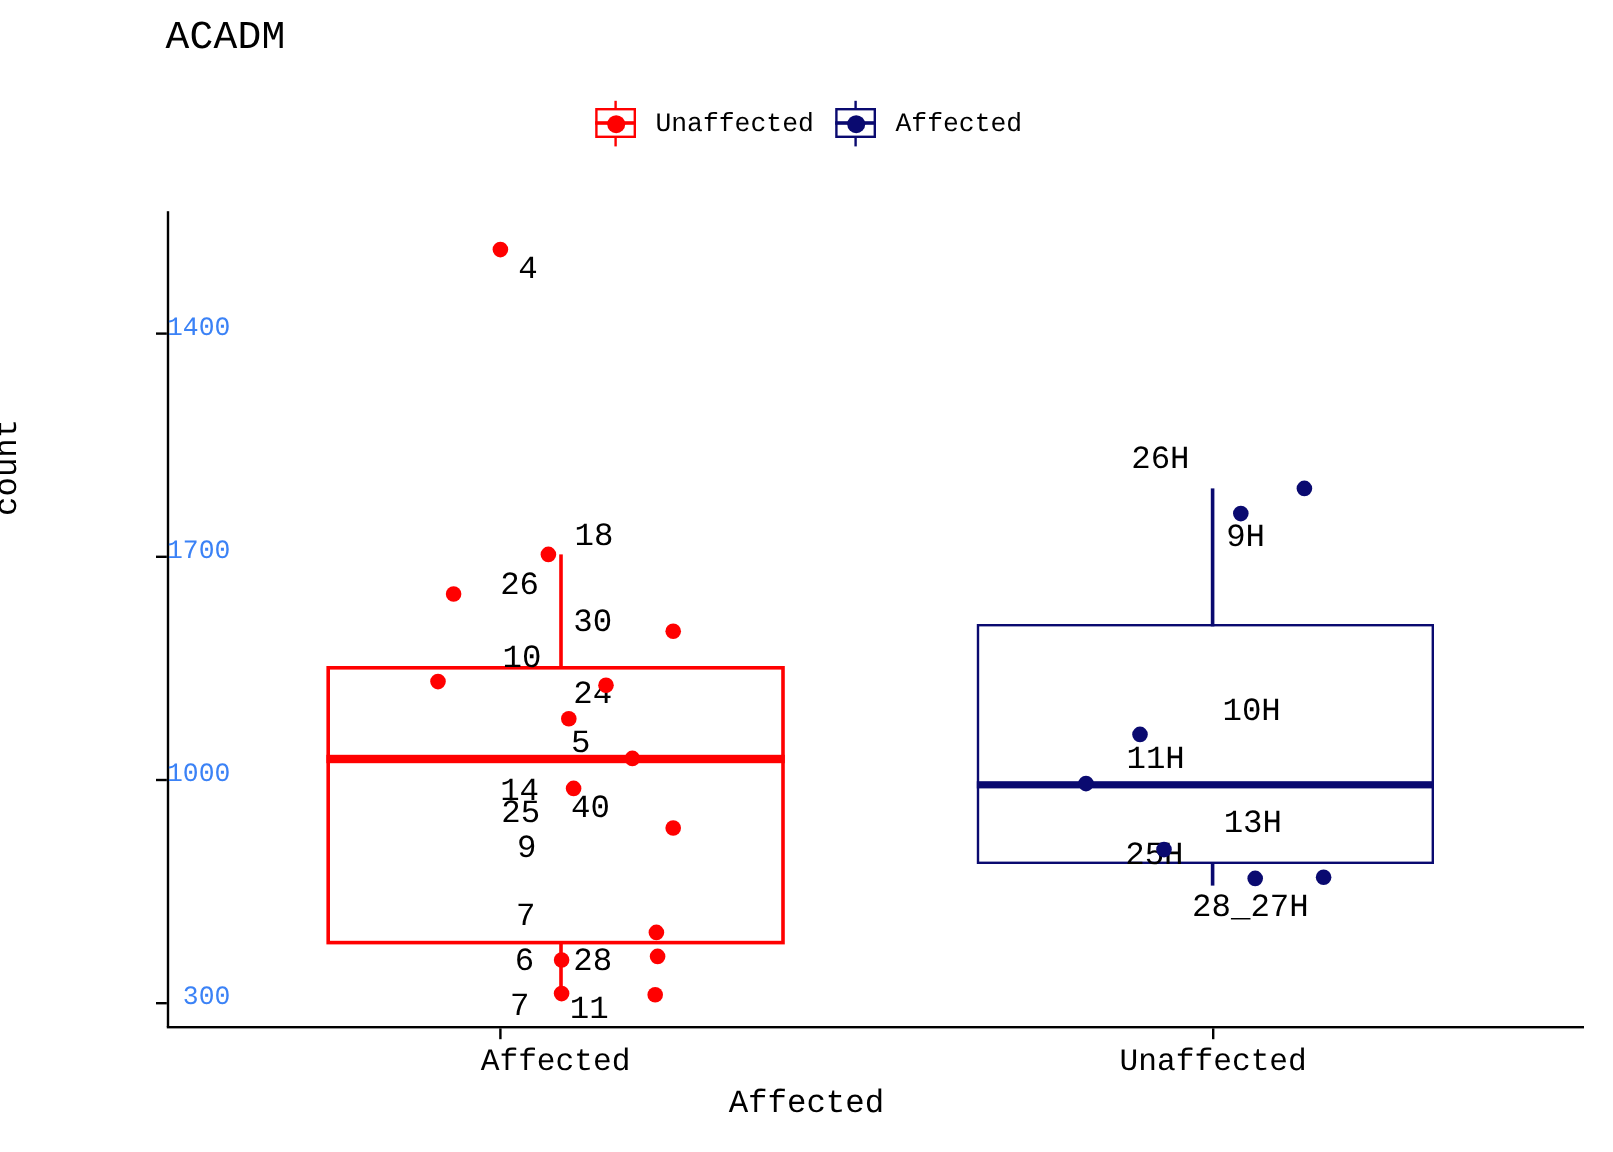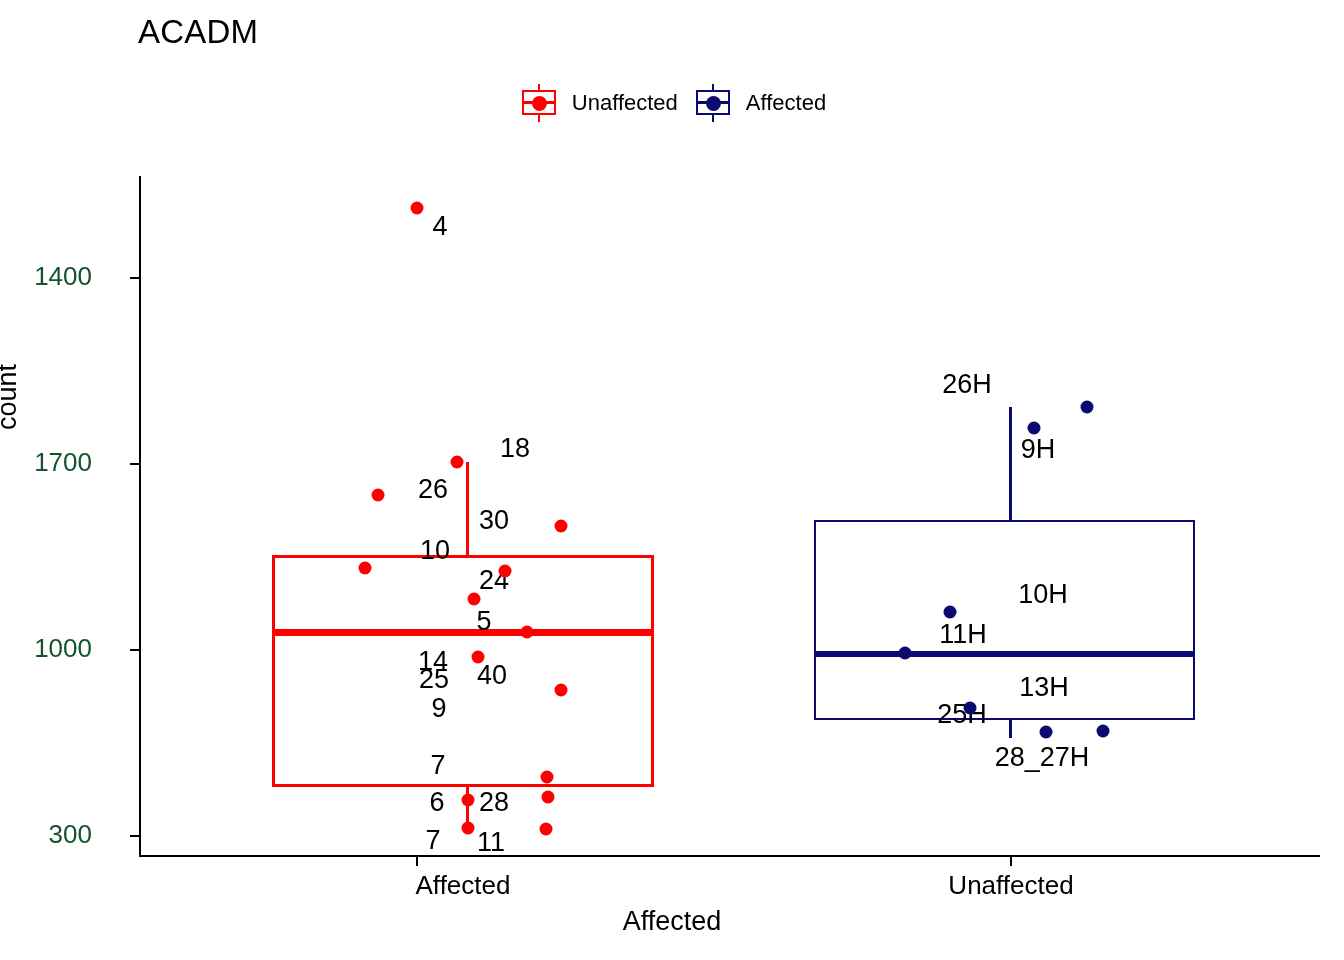--- a/index.html
+++ b/index.html
@@ -1,35 +1,35 @@
 <!DOCTYPE html>
 <html><head>
 <meta charset="utf-8">
 <style>
   html,body{margin:0;padding:0;background:#ffffff;}
   body{width:1344px;height:960px;overflow:hidden;font-family:"Liberation Sans",sans-serif;color:#000;}
-  #root{position:relative;width:1344px;height:960px;}
+  #root{position:relative;width:1344px;height:960px;font-family:Liberation Mono, monospace;}
   .abs{position:absolute;}
   #chart-title{left:138px;top:13px;font-size:33px;color:#000;letter-spacing:.2px;}
   #legend{left:0;top:86px;width:1344px;display:flex;align-items:center;justify-content:center;gap:14px;}
   #legend-title{font-size:26px;color:#000;margin-right:4px;}
   .legend-entry{display:flex;align-items:center;gap:10px;}
   .legend-label{font-size:22px;color:#000;}
   .key{position:relative;width:44px;height:34px;}
   .key .kbox{position:absolute;left:4px;top:4px;width:34px;height:25px;border:2px solid currentColor;background:#fff;box-sizing:border-box;}
   .key .kmed{position:absolute;left:4px;top:15px;width:34px;height:3px;background:currentColor;}
   .key .kwu{position:absolute;left:20px;top:-2px;width:2px;height:7px;background:currentColor;}
   .key .kwd{position:absolute;left:20px;top:29px;width:2px;height:7px;background:currentColor;}
   .key .kdot{position:absolute;left:14px;top:10px;width:15px;height:15px;border-radius:50%;background:currentColor;}
   .key.red{color:#FF0000;}
   .key.navy{color:#0A0A70;}
   #yaxis-line{left:139px;top:176px;width:2px;height:680px;background:#000;}
   #xaxis-line{left:139px;top:855px;width:1181px;height:2px;background:#000;}
   .ytick{position:absolute;width:9px;height:2px;background:#000;left:130px;}
-  .ylab{position:absolute;right:1252px;font-size:26px;color:#14532d;text-align:right;white-space:nowrap;}
+  .ylab{position:absolute;right:1152px;font-size:22px;color:#3b82f6;text-align:right;white-space:nowrap;}
   .xtick{position:absolute;top:857px;width:2px;height:9px;background:#000;}
   .xlab{position:absolute;top:870px;font-size:26px;color:#000;text-align:center;white-space:nowrap;transform:translateX(-50%);}
   #ytitle{left:-8px;top:430px;font-size:27px;color:#000;transform:rotate(-90deg);transform-origin:left top;white-space:nowrap;}
   #xtitle{left:0;top:906px;width:1344px;text-align:center;font-size:27px;color:#000;}
 
   
   .bx{position:absolute;box-sizing:border-box;background:transparent;}
   .bx.red{border:3px solid #FF0000;}
   .bx.navy{border:2px solid #0A0A70;}
   .med{position:absolute;}
@@ -101,21 +101,21 @@
   <div class="med red" style="left:272px;top:629px;width:382px"></div>
   <div class="wh red" style="left:466px;top:785px;height:46px"></div>
 
   <div class="wh navy" style="left:1009px;top:407px;height:115px"></div>
   <div class="bx navy" style="left:814px;top:520px;width:381px;height:200px"></div>
   <div class="med navy" style="left:814px;top:651px;width:381px"></div>
   <div class="wh navy" style="left:1009px;top:720px;height:18px"></div>
 
   <div class="abs" id="marks-layer" style="left:0;top:0;width:1344px;height:960px;">
       <div class="ptlab" style="left: 440px; top: 226px;">4</div>
-      <div class="ptlab" style="left: 495px; top: 448px; margin-left: 20px;">18</div>
+      <div class="ptlab" style="left: 495px; top: 448px;">18</div>
       <div class="ptlab" style="left: 433px; top: 489px;">26</div>
       <div class="ptlab" style="left: 494px; top: 520px;">30</div>
       <div class="ptlab" style="left: 435px; top: 550px;">10</div>
       <div class="ptlab" style="left: 494px; top: 580px;">24</div>
       <div class="ptlab" style="left: 433px; top: 617px; margin-top: 44px;">14</div>
       <div class="ptlab" style="left: 484px; top: 621px;">5</div>
       <div class="ptlab" style="left: 434px; top: 679px;">25</div>
       <div class="ptlab" style="left: 492px; top: 675px;">40</div>
       <div class="ptlab" style="left: 439px; top: 708px;">9</div>
       <div class="ptlab" style="left: 438px; top: 765px;">7</div>

